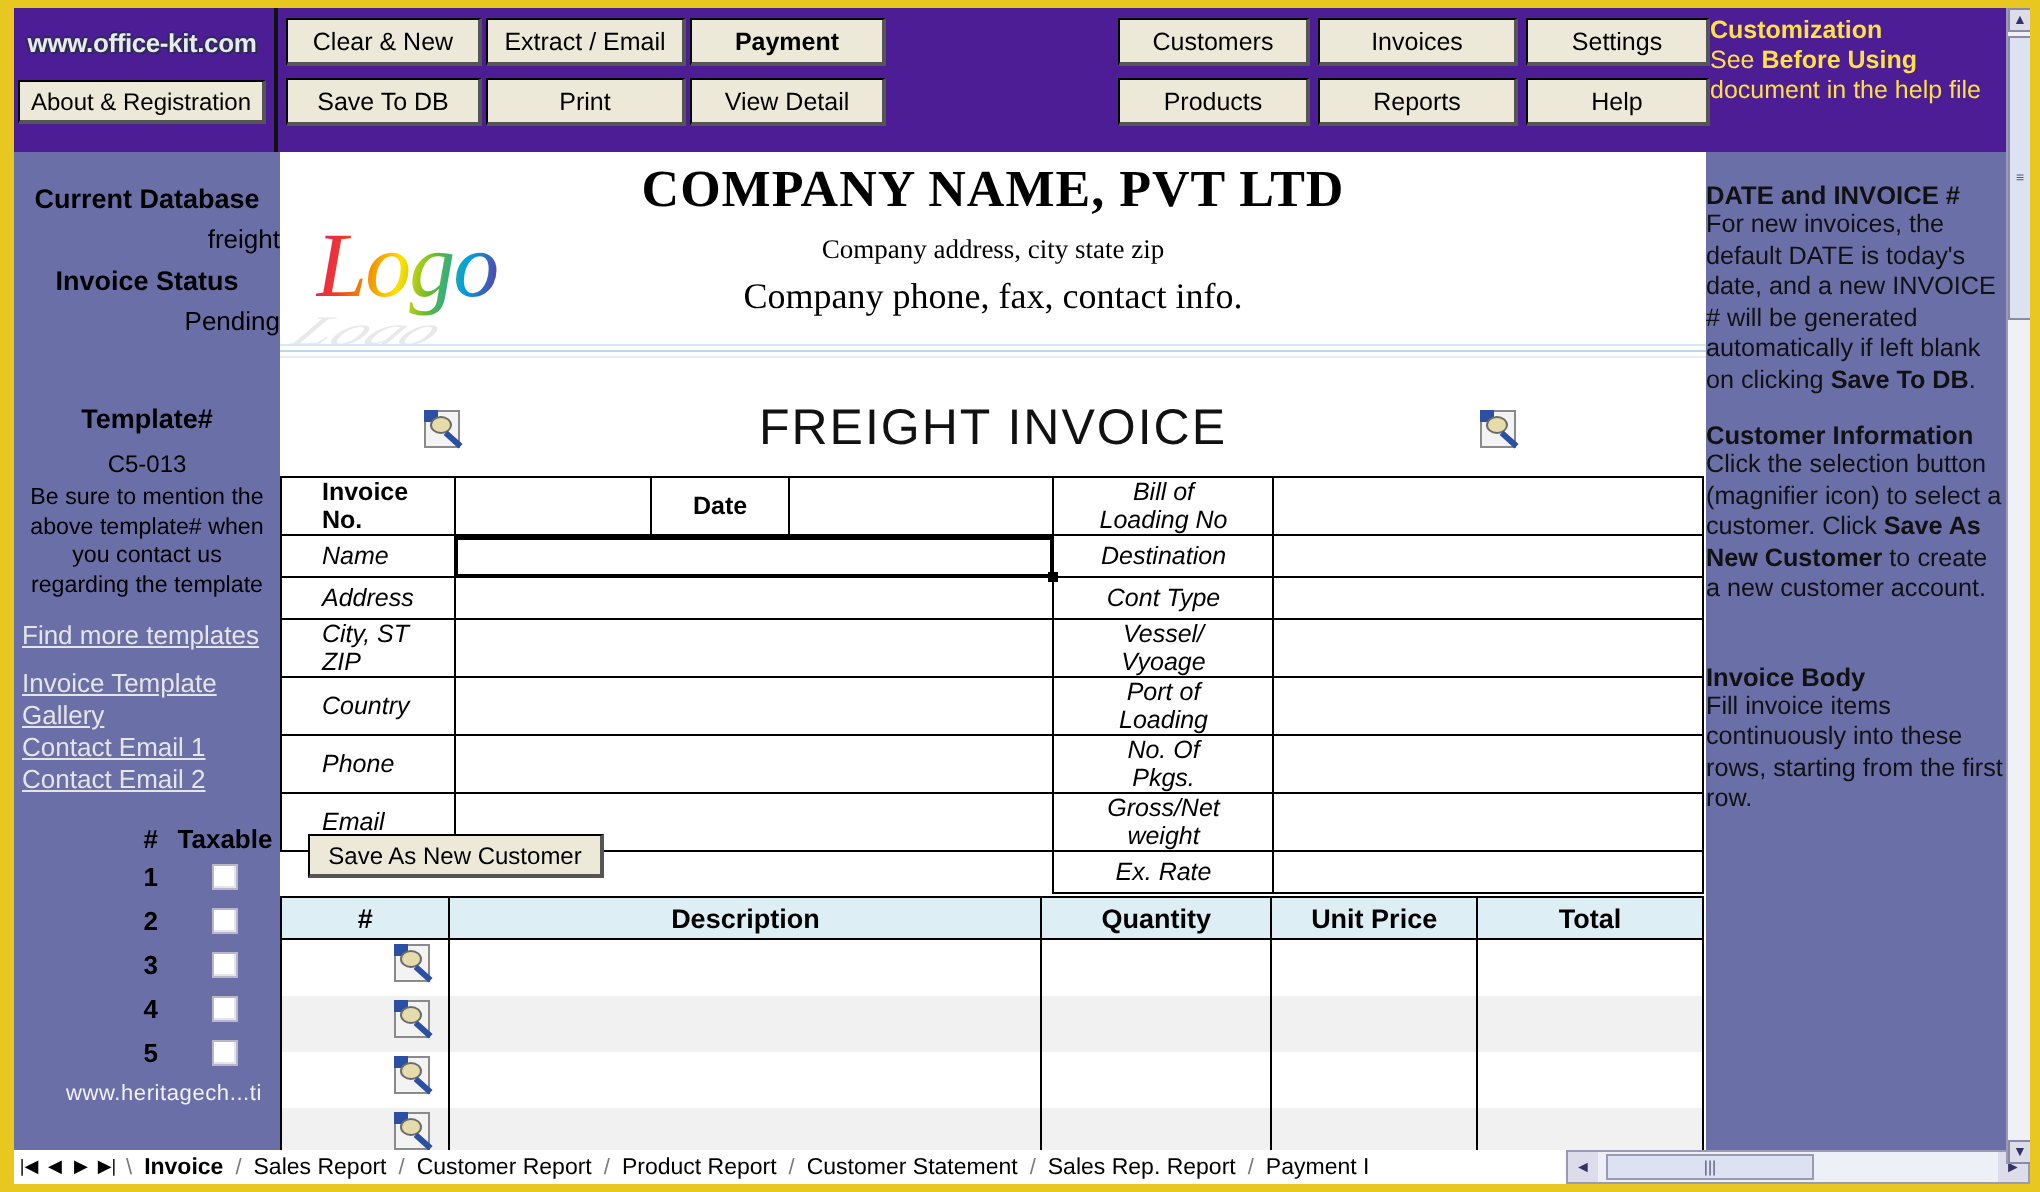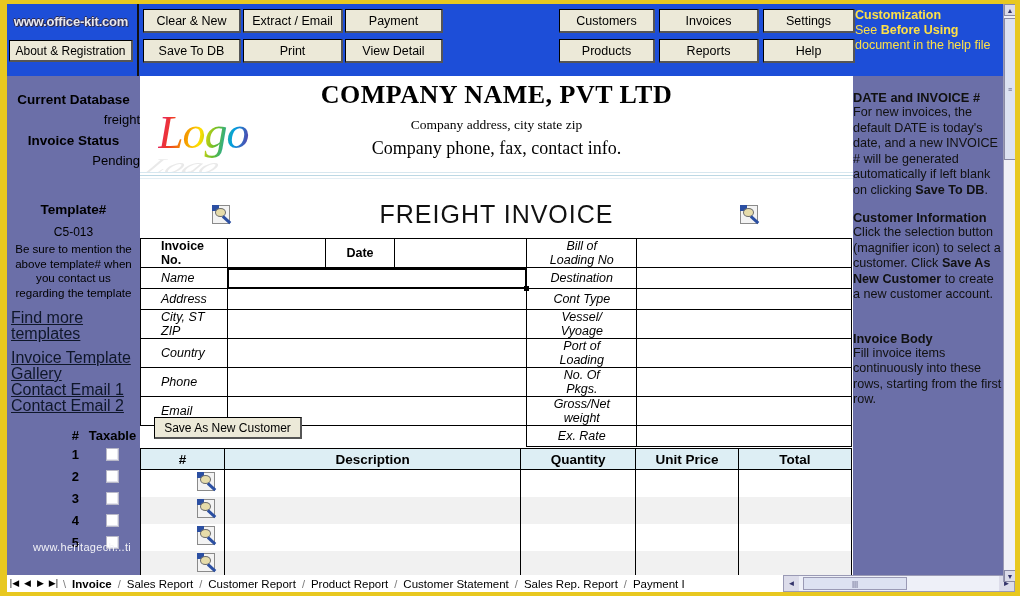--- a/index.html
+++ b/index.html
@@ -17,21 +17,21 @@
     overflow: hidden;
   }
 
   
   .frame-left  { position:absolute; left:0;    top:0;  width:7px;  height:596px; background:#e8c820; z-index:40;}
   .frame-top   { position:absolute; left:0;    top:0;  width:1020px; height:4px; background:#e8c820; z-index:40;}
   .frame-right { position:absolute; right:0;   top:0;  width:5px;  height:596px; background:#e8c820; z-index:40;}
   .frame-bottom{ position:absolute; left:0;    bottom:0;width:1020px;height:4px; background:#e8c820; z-index:40;}
 
   
-  .toolbar { position:absolute; left:7px; top:4px; width:1008px; height:72px; background:#1d4ed8; }
+  .toolbar { position:absolute; left:7px; top:4px; width:1008px; height:72px; background:#4c1d95; }
   .brandbox { position:absolute; left:0px; top:0px; width:128px; height:72px; }
   .brand-url {
     width:128px; height:34px;
     display:flex; align-items:center; justify-content:center;
     font-weight:bold; font-size:13px; color:#e9e9f2;
     text-shadow: 1px 1px 0 #2b2b50, -1px 0 0 #2b2b50, 0 -1px 0 #2b2b50;
     letter-spacing:-0.2px;
   }
   .vsep { position:absolute; left:130px; top:0; width:2px; height:72px; background:#111; }
 
@@ -52,21 +52,21 @@
   .cust-note { position:absolute; left:855px; top:8px; width:150px; color:#fde047; font-size:12.5px; line-height:15px; }
   .cust-note .hdr { font-weight:bold; }
   .cust-note b { font-weight:bold; }
 
   
   .lsidebar { position:absolute; left:7px; top:76px; width:133px; height:504px; background:#6b6fa8; color:#000; }
   .ls-center { text-align:center; }
   .ls-b { font-weight:bold; font-size:13.5px; }
   .ls-n { font-size:13px;text-align:right; }
   .ls-small { font-size:11.6px; line-height:14.5px; }
-  .ls-link { color:#0f172a; text-decoration:underline; font-size:16px; display:block; line-height:16px; cursor:pointer;}
+  .ls-link { color:#e5e5e5; text-decoration:underline; font-size:13px; display:block; line-height:16px; cursor:pointer;}
   .ls-tbl { margin-top:6px; width:133px; }
   .ls-tbl .hrow { display:flex; font-weight:bold; font-size:13px; }
   .ls-tbl .hrow .c1 { width:78px; text-align:right; padding-right:6px; }
   .ls-tbl .hrow .c2 { width:55px; text-align:center; }
   .ls-tbl .drow { display:flex; align-items:center; height:22px; }
   .ls-tbl .drow .c1 { width:78px; text-align:right; padding-right:6px; font-weight:bold; font-size:13px;}
   .ls-tbl .drow .c2 { width:55px; display:flex; justify-content:center; }
   .chk { width:13px; height:13px; background:#fff; border:1px solid #b8b8c8; box-shadow: inset -1px -1px 0 #e4e4ee; }
 
   
@@ -153,21 +153,21 @@
 
   <div class="toolbar">
     <div class="brandbox">
       <div class="brand-url">www.office-kit.com</div>
       <div class="btn small" style="left:2px; top:36px; width:124px; height:22px;">About &amp; Registration</div>
     </div>
     <div class="vsep"></div>
 
     <div class="btn" style="left:136px; top:5px; width:98px; height:24px;">Clear &amp; New</div>
     <div class="btn" style="left:236px; top:5px; width:100px; height:24px;">Extract / Email</div>
-    <div class="btn" style="left:338px; top:5px; width:98px; height:24px;">Payment</div>
+    <div class="btn" style="left:338px; top:5px; width:98px; height:24px;font-weight:bold;">Payment</div>
     <div class="btn" style="left:136px; top:35px; width:98px; height:24px;">Save To DB</div>
     <div class="btn" style="left:236px; top:35px; width:100px; height:24px;">Print</div>
     <div class="btn" style="left:338px; top:35px; width:98px; height:24px;">View Detail</div>
 
     <div class="btn" style="left:552px; top:5px; width:96px; height:24px;">Customers</div>
     <div class="btn" style="left:652px; top:5px; width:100px; height:24px;">Invoices</div>
     <div class="btn" style="left:756px; top:5px; width:92px; height:24px;">Settings</div>
     <div class="btn" style="left:552px; top:35px; width:96px; height:24px;">Products</div>
     <div class="btn" style="left:652px; top:35px; width:100px; height:24px;">Reports</div>
     <div class="btn" style="left:756px; top:35px; width:92px; height:24px;">Help</div>

